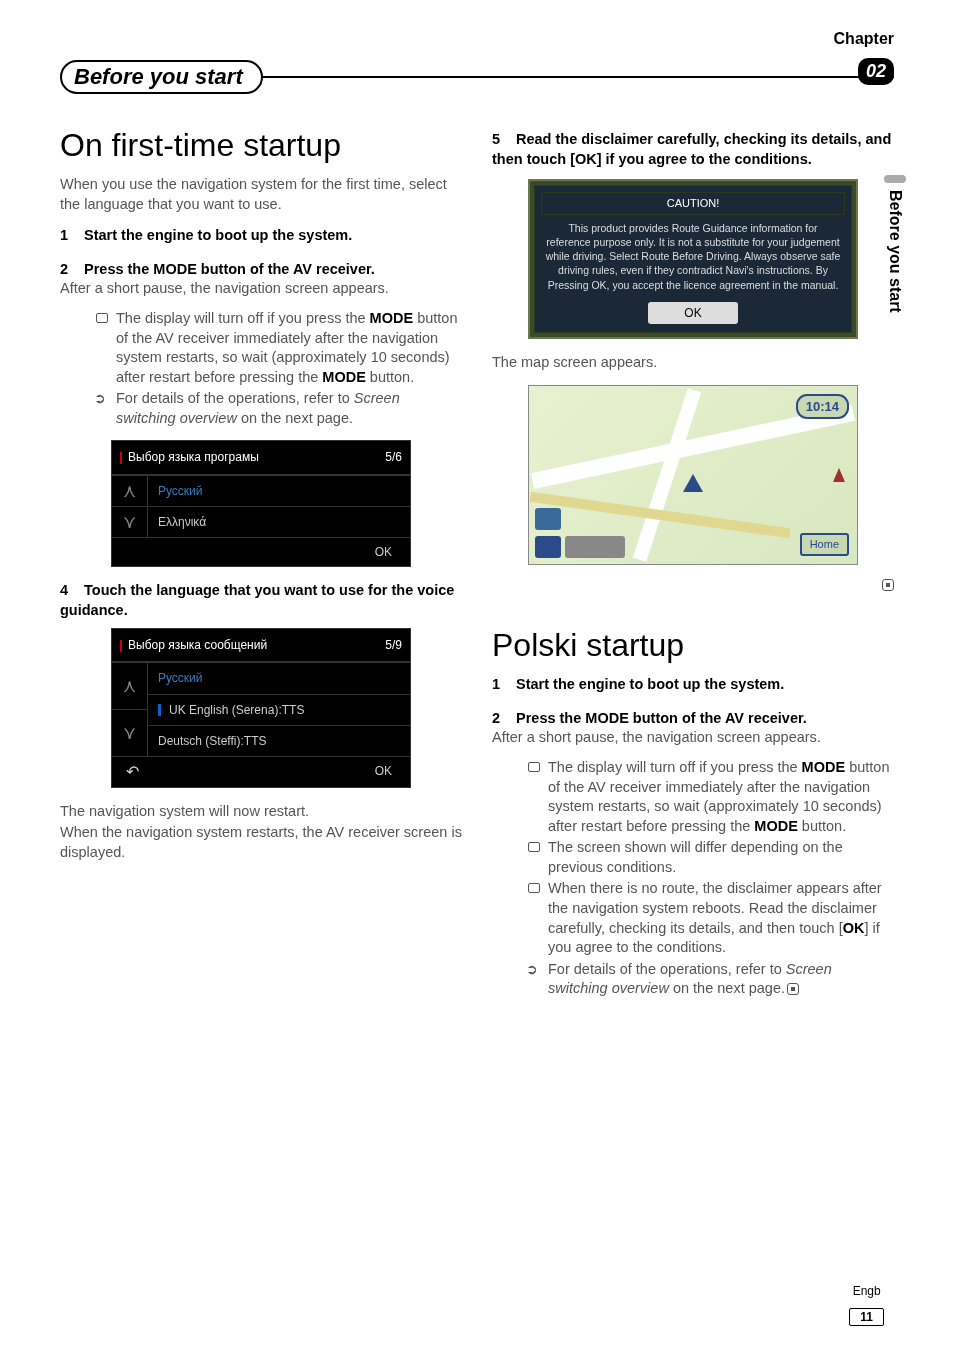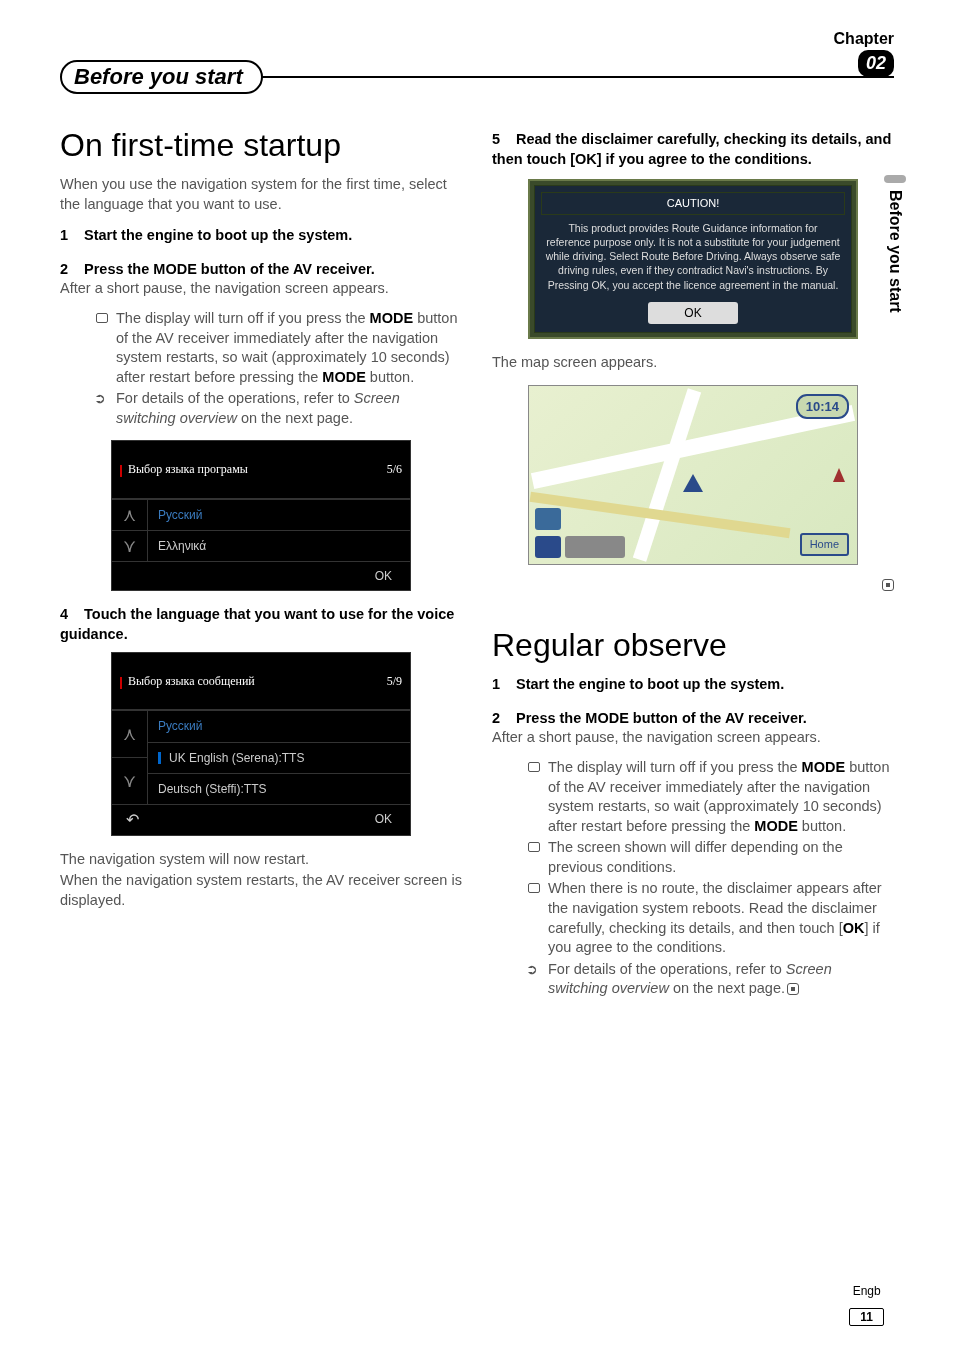--- a/index.html
+++ b/index.html
@@ -4,37 +4,37 @@
 <style>
   * { margin: 0; padding: 0; box-sizing: border-box; }
   body { font-family: Arial, Helvetica, sans-serif; background: #fff; width: 954px; height: 1352px; position: relative; color: #000; }
   .page { padding: 60px 60px 30px 60px; }
   .header-bar { display: flex; align-items: center; margin-bottom: 30px; }
   .header-pill { border: 2px solid #000; border-radius: 18px; padding: 2px 18px 2px 12px; display: inline-flex; align-items: center; }
   .header-title { font-size: 22px; font-weight: 900; font-style: italic; }
   .header-line { flex: 1; height: 2px; background: #000; margin-left: -2px; }
   .chapter-box { position: absolute; right: 60px; top: 30px; text-align: right; }
   .chapter-label { font-size: 16px; font-weight: bold; }
-  .chapter-num { background: #000; color: #fff; border-radius: 10px; padding: 3px 8px; font-size: 18px; font-weight: 900; font-style: italic; display: inline-block; margin-top: 2px; }
+  .chapter-num { background: #000; color: #fff; border-radius: 10px; padding: 3px 8px; font-size: 18px; font-weight: 900; font-style: italic; display: inline-block; margin-top: 10px; }
   .side-tab { position: absolute; right: 50px; top: 190px; writing-mode: vertical-rl; font-weight: 900; font-size: 16px; }
   .side-marker { position: absolute; right: 48px; top: 175px; width: 22px; height: 8px; background: #aaa; border-radius: 4px; }
   .columns { display: flex; gap: 30px; }
   .col { flex: 1; font-size: 14.5px; line-height: 1.35; }
   h2 { font-size: 32px; font-weight: 400; margin-bottom: 8px; }
   .body-text { color: #555; margin-bottom: 12px; }
   .step-head { font-weight: bold; margin-top: 6px; }
   .step-head .num { display: inline-block; width: 24px; }
   .sub { color: #555; margin-bottom: 10px; }
   .bullets { margin-left: 36px; margin-bottom: 12px; }
   .bullets li { list-style: none; position: relative; color: #555; margin-bottom: 2px; padding-left: 20px; }
   .bullets li.note::before { content: ""; position: absolute; left: 0; top: 4px; width: 10px; height: 8px; border: 1.5px solid #555; border-radius: 2px; }
   .bullets li.ref::before { content: "➲"; position: absolute; left: -2px; top: 0; font-size: 14px; color: #555; }
   .screenshot { margin: 8px auto 14px auto; display: block; }
   .lang-shot { width: 300px; background: #000; border: 1px solid #333; }
-  .lang-header { color: #fff; font-size: 12px; padding: 20px 8px; display: flex; justify-content: space-between; border-bottom: 1px solid #333; font-family: Liberation Serif, serif; }
+  .lang-header { color: #fff; font-size: 12px; padding: 8px 8px; display: flex; justify-content: space-between; border-bottom: 1px solid #333; }
   .lang-header .bar { display:inline-block; width:2px; height:12px; background:#c00; margin-right:6px; vertical-align:middle;}
   .lang-body { display: flex; }
   .lang-arrows { width: 36px; display: flex; flex-direction: column; }
   .lang-arrow { flex:1; display:flex; align-items:center; justify-content:center; color:#888; font-size:18px; border-right:1px solid #333; border-top:1px solid #333;}
   .lang-list { flex:1; }
   .lang-item { color:#ccc; font-size:12px; padding:7px 10px; border-top:1px solid #333; }
   .lang-item.sel { color:#3a7bbf; }
   .lang-item .rb { display:inline-block; width:3px; height:12px; background:#06c; margin-right:8px; vertical-align:middle;}
   .lang-footer { display:flex; justify-content:flex-end; border-top:1px solid #333; }
   .lang-ok { color:#ccc; font-size:12px; padding:6px 18px; }
@@ -165,21 +165,21 @@
         <div class="map-arrow-c"></div>
         <div class="map-arrow-r"></div>
         <div class="map-btm">
           <div class="map-btn"></div>
           <div class="map-btn" style="width:60px;background:#888"></div>
         </div>
         <div class="map-btn map-icon" style="left:6px;bottom:34px;background:#3a6a9a"></div>
       </div>
       <div style="text-align:right;margin-bottom:30px"><span class="end-square"></span></div>
 
-      <h2>Regular observe</h2>
+      <h2>Polski startup</h2>
 
       <p class="step-head"><span class="num">1</span><span>Start the engine to boot up the system.</span></p>
 
       <p class="step-head" style="margin-top:14px"><span class="num">2</span><span>Press the MODE button of the AV receiver.</span></p>
       <p class="sub">After a short pause, the navigation screen appears.</p>
 
       <ul class="bullets">
         <li class="note"><span>The display will turn off if you press the </span><b>MODE</b><span> button of the AV receiver immediately after the navigation system restarts, so wait (approximately 10 seconds) after restart before pressing the </span><b>MODE</b><span> button.</span></li>
         <li class="note">The screen shown will differ depending on the previous conditions.</li>
         <li class="note"><span>When there is no route, the disclaimer appears after the navigation system reboots. Read the disclaimer carefully, checking its details, and then touch [</span><b>OK</b><span>] if you agree to the conditions.</span></li>

